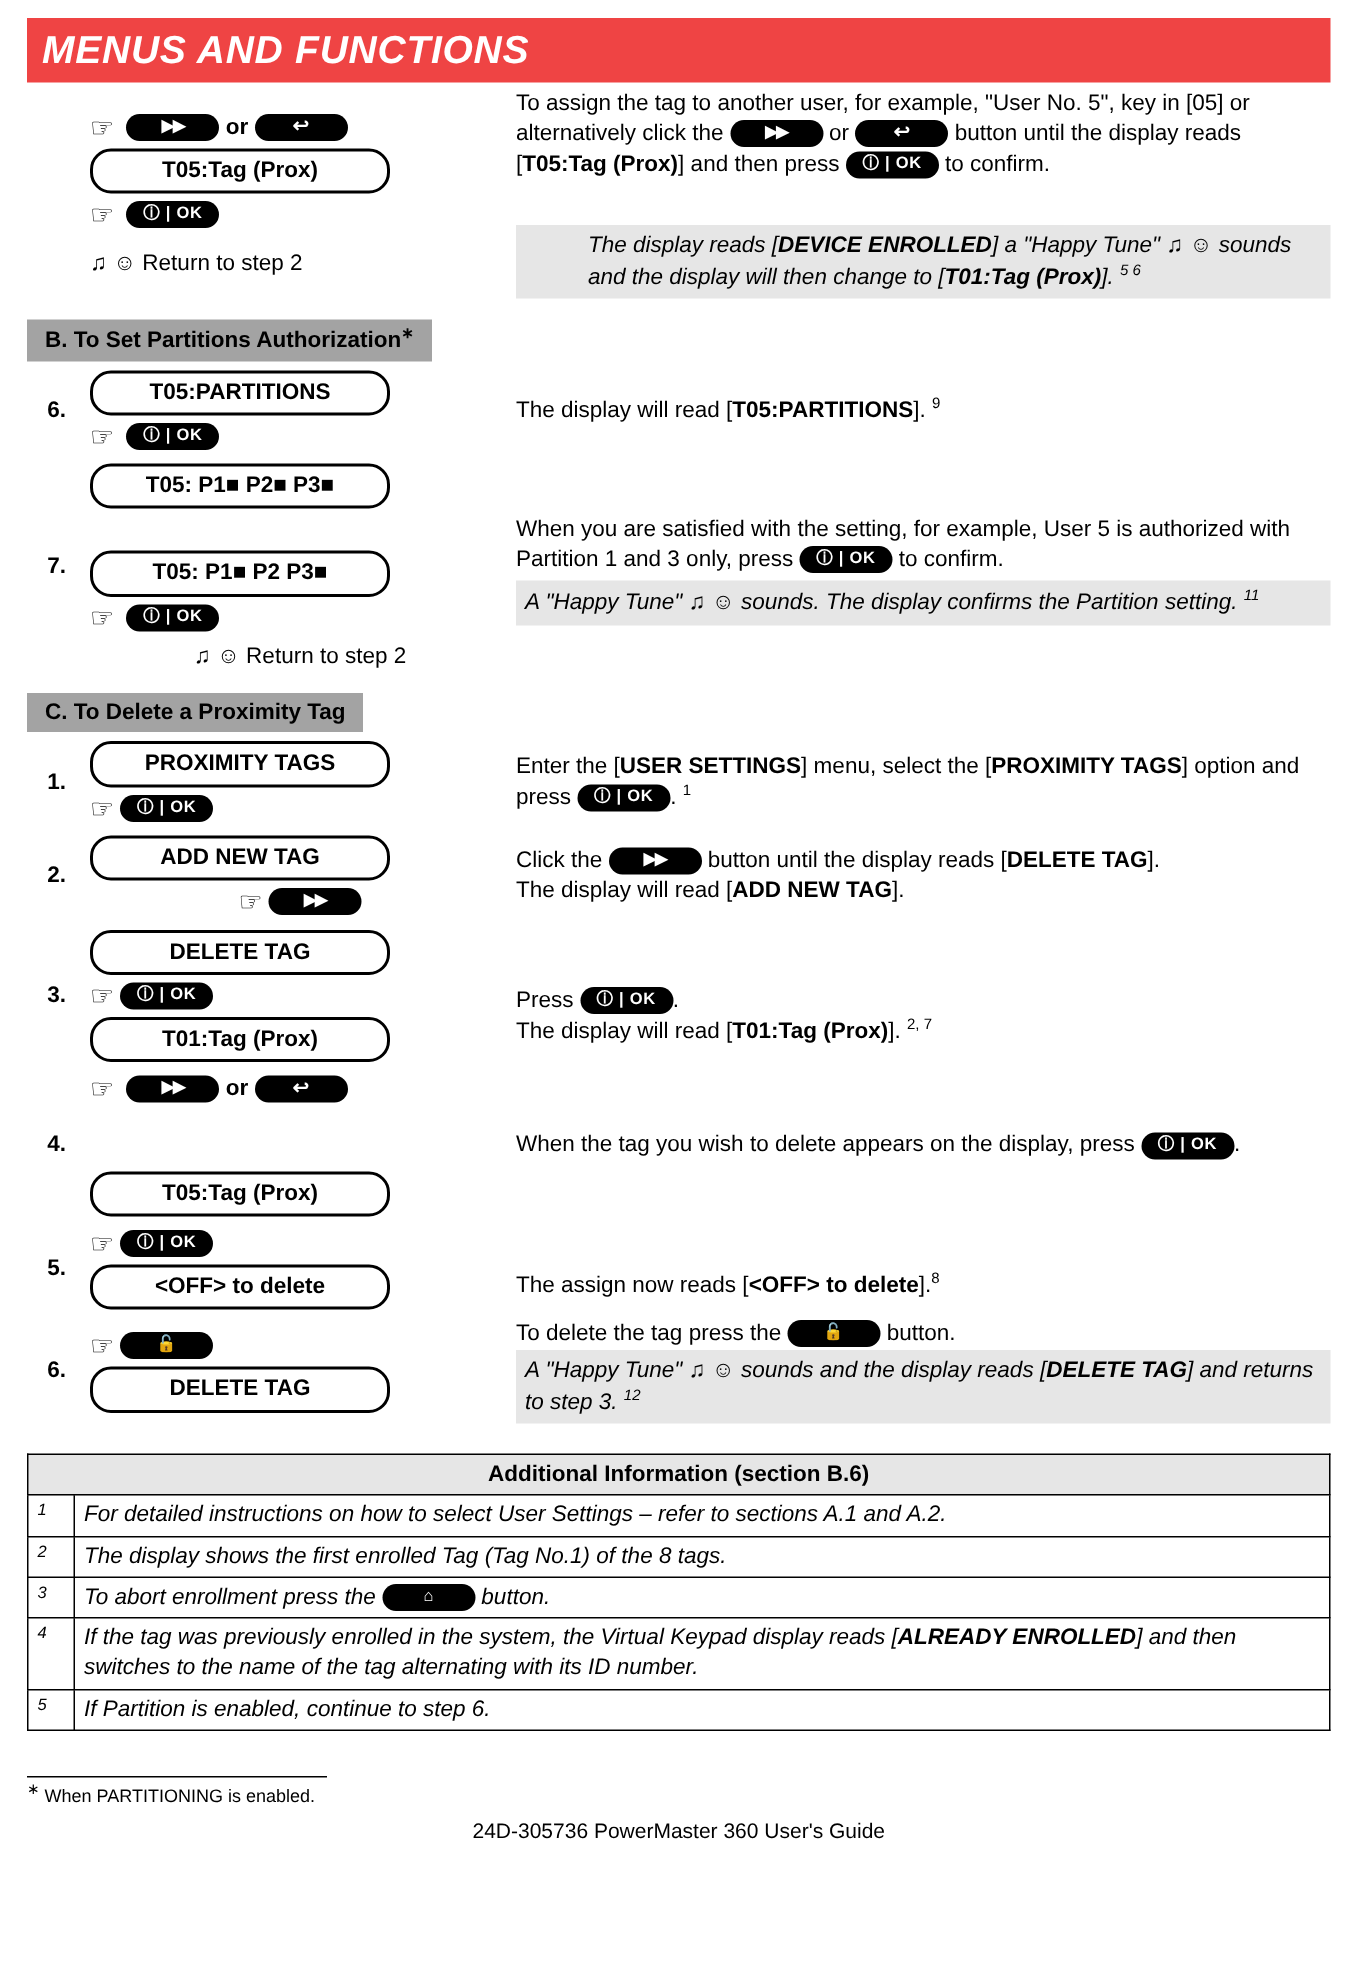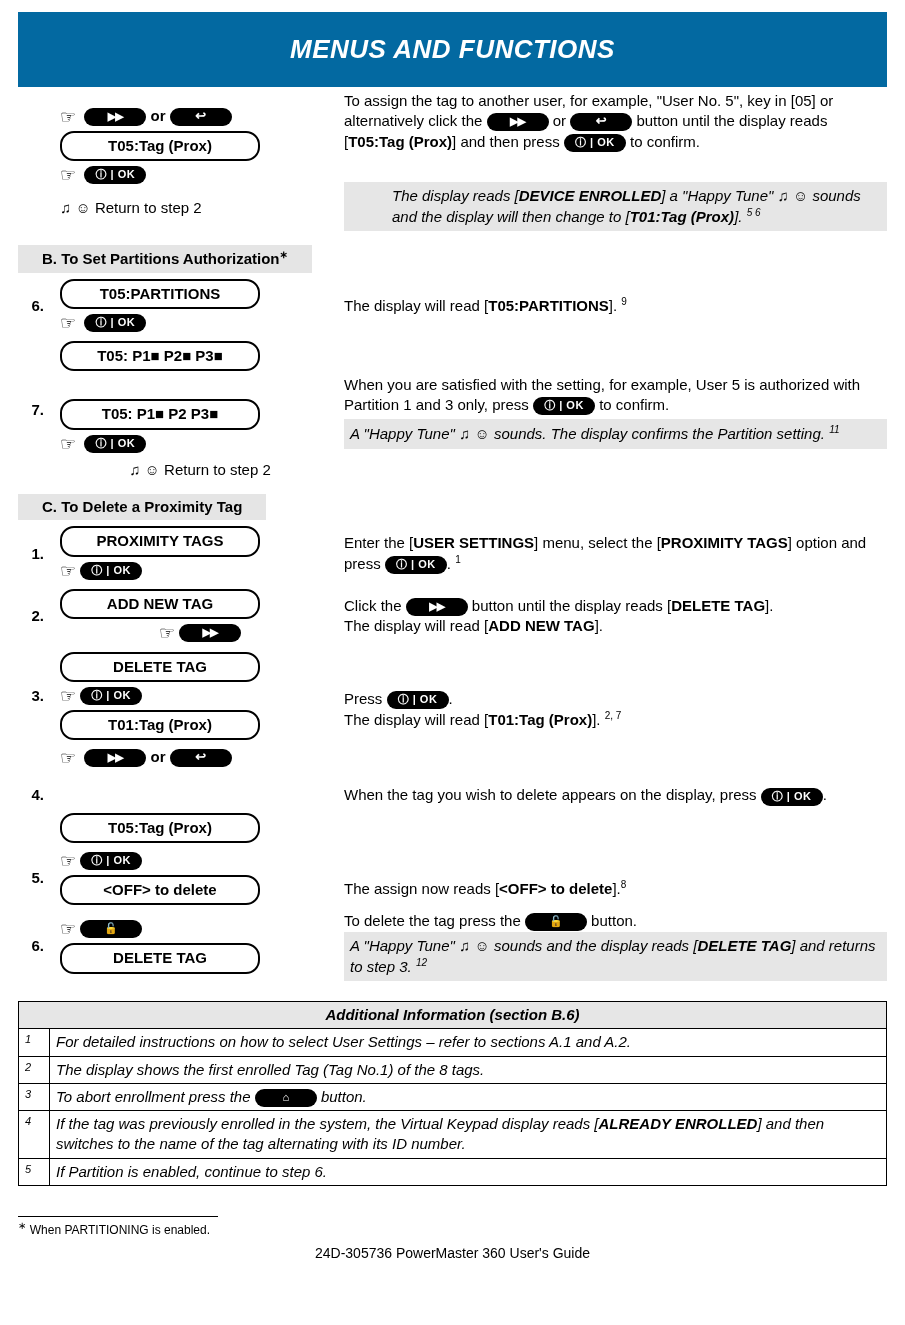--- a/index.html
+++ b/index.html
@@ -5,28 +5,27 @@
   body {
     font-family: Arial, Helvetica, sans-serif;
     font-size: 15px;
     margin: 0;
     padding: 12px 18px 8px 18px;
     width: 869px;
     color: #000;
     line-height: 1.35;
   }
   .header-bar {
-    background: #0369a1;
+    background: #ef4444;
     color: #fff;
     font-weight: bold;
     font-size: 26px;
-    padding: 20px 10px;
+    padding: 4px 10px;
     font-style: italic;
     letter-spacing: 0.5px;
-    text-align: center;
   }
   .row {
     display: flex;
     align-items: center;
     margin-top: 4px;
   }
   .left-col {
     width: 280px;
     flex-shrink: 0;
     padding-left: 10px;
@@ -89,44 +88,43 @@
     text-align:center;
   }
   .btn-lock::before { content: "🔓"; }
   .btn-home::before { content: "⌂"; color:#fff; }
   .gray-box {
     background: #e6e6e6;
     font-style: italic;
     padding: 4px 6px;
   }
   .section-heading {
-    background: #e5e5e5;
-    font-weight: bold;
-    display: inline-block;
-    padding: 3px 24px;
+    background: #a3a3a3;
+    font-weight: bold;
+    display: inline-block;
+    padding: 3px 12px;
     margin-top: 14px;
   }
   .center-left {
     text-align: center;
   }
   sup { font-size: 10px; }
   table.info {
     border-collapse: collapse;
     width: 100%;
     margin-top: 20px;
   }
   table.info th, table.info td {
     border: 1px solid #000;
     padding: 3px 6px;
     text-align: left;
     vertical-align: top;
   }
   table.info th {
     background: #e6e6e6;
-    font-style: italic;
     font-weight: bold;
     text-align: center;
   }
   table.info td:first-child {
     width: 18px;
     font-size: 11px;
     vertical-align: top;
   }
   table.info td {
     font-style: italic;

